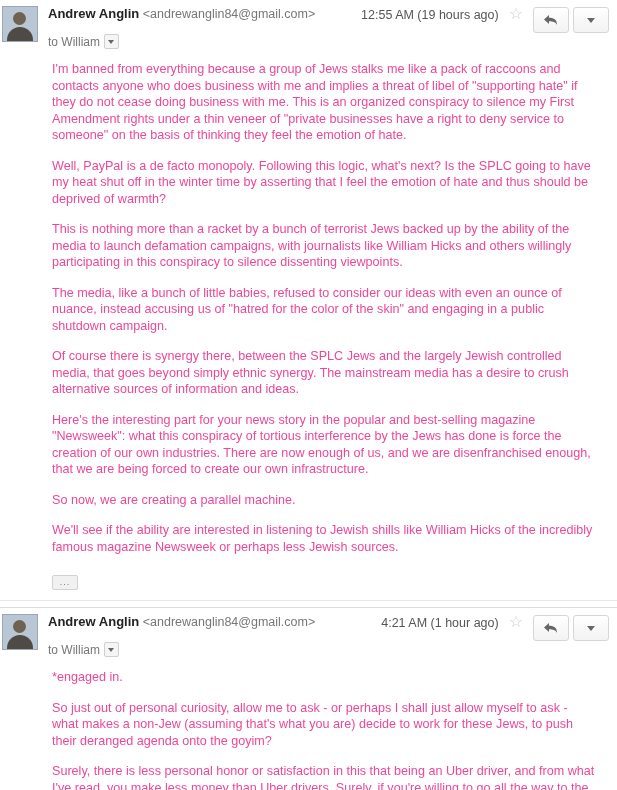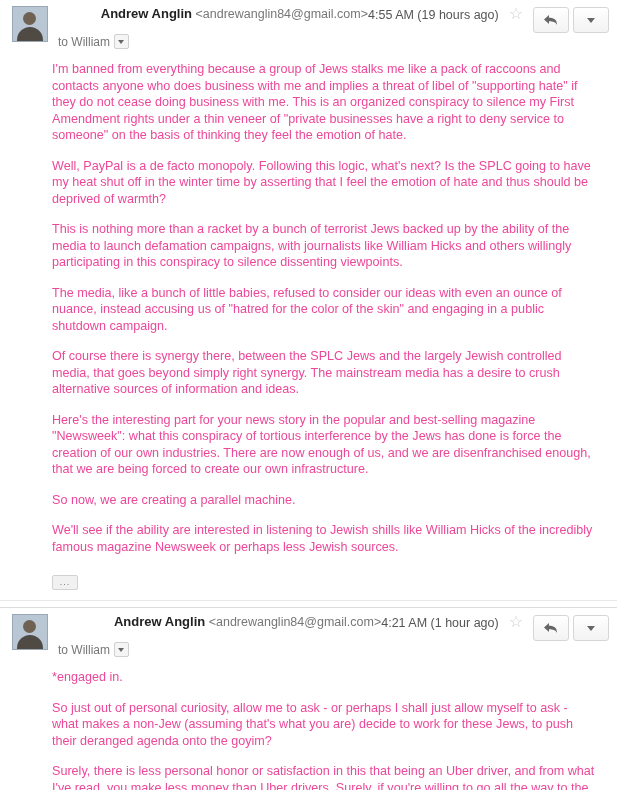--- a/index.html
+++ b/index.html
@@ -23,22 +23,21 @@
     background: #ffffff;
     border-bottom: 1px solid #e8e8e8;
   }
   .message.second {
     border-top: 1px solid #dcdcdc;
     margin-top: 6px;
   }
   .msg-header {
     display: flex;
     align-items: flex-start;
-    padding: 6px 8px 0 12px;
-    text-align: right;
+    padding: 6px 8px 0 2px;
   }
   .avatar {
     width: 34px;
     height: 34px;
     flex: 0 0 34px;
     margin-right: 10px;
     background: #b9c7d4;
     border: 1px solid #9aa8b5;
     position: relative;
     overflow: hidden;
@@ -192,36 +191,36 @@
         <div class="sender-line">
           <span class="sender-name">Andrew Anglin</span>
           <span class="sender-email">&lt;andrewanglin84@gmail.com&gt;</span>
         </div>
         <div class="to-line">
           <span class="to-text">to William</span>
           <span class="caret-box"></span>
         </div>
       </div>
       <div class="hdr-right">
-        <span class="timestamp">4:55 AM (19 hours ago)</span>
+        <span class="timestamp">12:55 AM (19 hours ago)</span>
         <span class="star">☆</span>
         <span class="btn reply">
           <svg width="16" height="12" viewBox="0 0 16 12">
             <path d="M6 1 L1 5.5 L6 10 L6 7.3 C10 7.3 12.6 8 14 11 C14 5.8 11.4 3.8 6 3.8 Z" fill="#666"></path>
           </svg>
         </span>
         <span class="btn more"></span>
       </div>
     </div>
     <div class="msg-body">
       <p>I'm banned from everything because a group of Jews stalks me like a pack of raccoons and contacts anyone who does business with me and implies a threat of libel of "supporting hate" if they do not cease doing business with me. This is an organized conspiracy to silence my First Amendment rights under a thin veneer of "private businesses have a right to deny service to someone" on the basis of thinking they feel the emotion of hate.</p>
       <p>Well, PayPal is a de facto monopoly. Following this logic, what's next? Is the SPLC going to have my heat shut off in the winter time by asserting that I feel the emotion of hate and thus should be deprived of warmth?</p>
       <p>This is nothing more than a racket by a bunch of terrorist Jews backed up by the ability of the media to launch defamation campaigns, with journalists like William Hicks and others willingly participating in this conspiracy to silence dissenting viewpoints.</p>
       <p>The media, like a bunch of little babies, refused to consider our ideas with even an ounce of nuance, instead accusing us of "hatred for the color of the skin" and engaging in a public shutdown campaign.</p>
-      <p>Of course there is synergy there, between the SPLC Jews and the largely Jewish controlled media, that goes beyond simply right synergy. The mainstream media has a desire to crush alternative sources of information and ideas.</p>
+      <p>Of course there is synergy there, between the SPLC Jews and the largely Jewish controlled media, that goes beyond simply ethnic synergy. The mainstream media has a desire to crush alternative sources of information and ideas.</p>
       <p>Here's the interesting part for your news story in the popular and best-selling magazine "Newsweek": what this conspiracy of tortious interference by the Jews has done is force the creation of our own industries. There are now enough of us, and we are disenfranchised enough, that we are being forced to create our own infrastructure.</p>
       <p>So now, we are creating a parallel machine.</p>
       <p>We'll see if the ability are interested in listening to Jewish shills like William Hicks of the incredibly famous magazine Newsweek or perhaps less Jewish sources.</p>
     </div>
     <div class="ellipsis-btn">...</div>
   </div>
 
   <div class="message second">
     <div class="msg-header">
       <div class="avatar">

